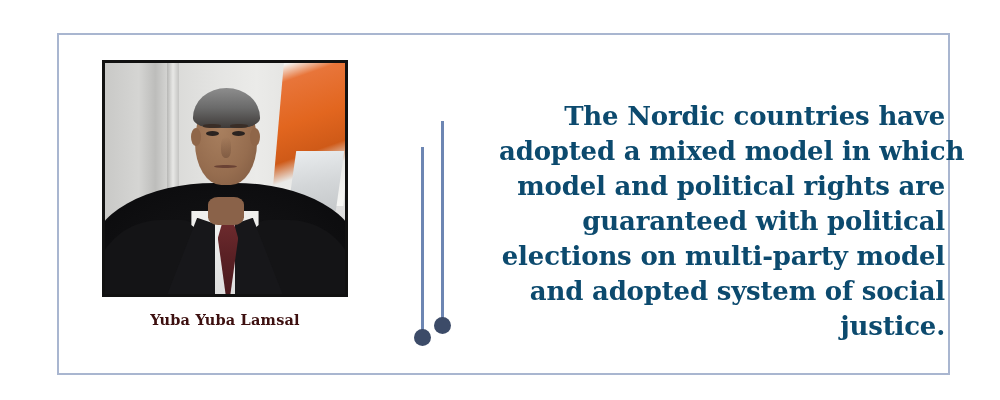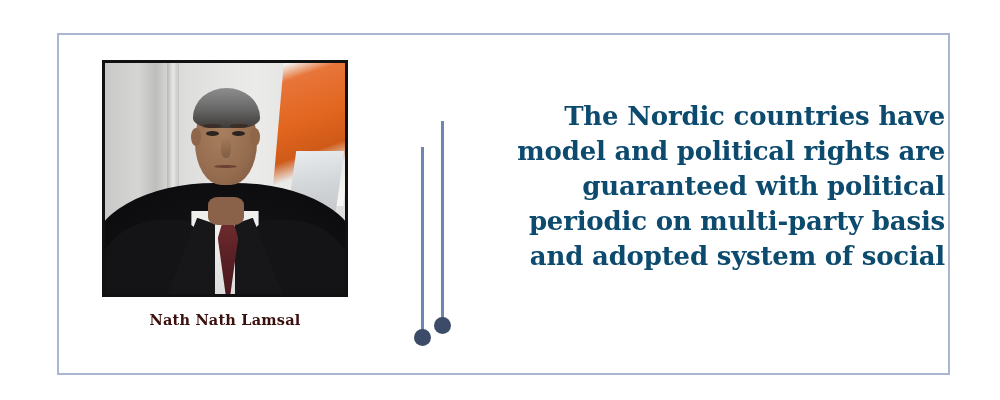--- a/index.html
+++ b/index.html
@@ -314,35 +314,37 @@
       <div class="ph-earL"></div>
       <div class="ph-earR"></div>
       <div class="ph-browL"></div>
       <div class="ph-browR"></div>
       <div class="ph-eyeL"></div>
       <div class="ph-eyeR"></div>
       <div class="ph-nose"></div>
       <div class="ph-mouth"></div>
     </div>
 
-    <div id="portrait-caption">Nath Nath Lamsal</div>
+    <div id="portrait-caption">Yuba Yuba Lamsal</div>
   </div>
 
   <div id="pin-decoration">
     <div class="pin" id="pin-left">
       <div class="pin-stem"></div>
       <div class="pin-dot"></div>
     </div>
     <div class="pin" id="pin-right">
       <div class="pin-stem"></div>
       <div class="pin-dot"></div>
     </div>
   </div>
 
   <blockquote id="quote-text">
     <span class="q-line">The Nordic countries have</span>
+    <span class="q-line">adopted a mixed model in which</span>
     <span class="q-line">model and political rights are</span>
     <span class="q-line">guaranteed with political</span>
-    <span class="q-line">periodic on multi-party basis</span>
+    <span class="q-line">elections on multi-party model</span>
     <span class="q-line">and adopted system of social</span>
+    <span class="q-line">justice.</span>
   </blockquote>
 
 </div>
 
 </body></html>

